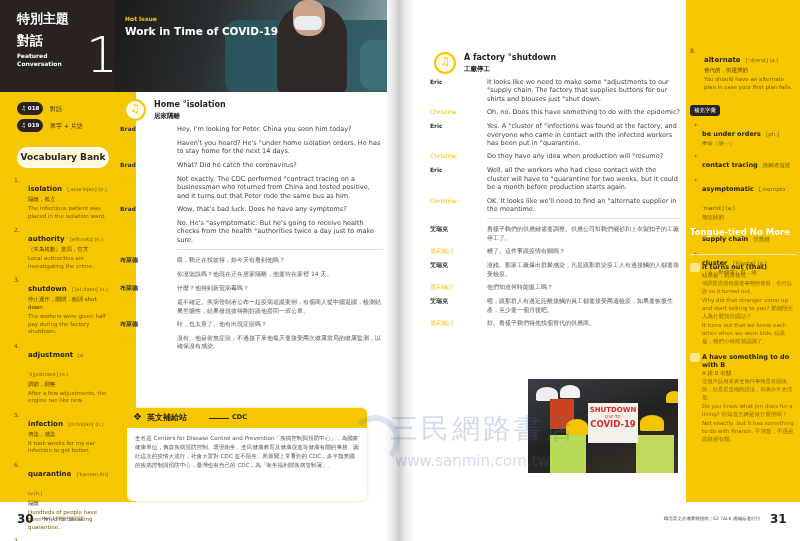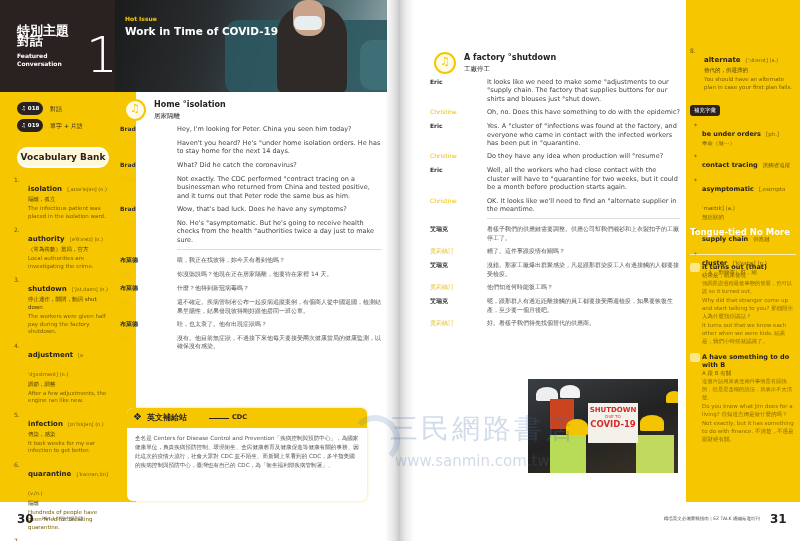--- a/index.html
+++ b/index.html
@@ -9,21 +9,21 @@
   .spread { position: absolute; left: 0; top: 0; width: 800px; height: 541px; background: #fff; }
 
   
   .left-page { position: absolute; left: 0; top: 0; width: 400px; height: 541px; background: #fff; }
   .gutter-l { position: absolute; left: 385px; top: 0; width: 15px; height: 541px;
     background: linear-gradient(to right, rgba(0,0,0,0) 0%, rgba(0,0,0,0.10) 60%, rgba(0,0,0,0.22) 100%); }
   .gutter-r { position: absolute; left: 400px; top: 0; width: 14px; height: 541px;
     background: linear-gradient(to left, rgba(0,0,0,0) 0%, rgba(0,0,0,0.08) 60%, rgba(0,0,0,0.18) 100%); }
 
   .side-dark { position: absolute; left: 0; top: 0; width: 115px; height: 92px; background: #2a2220; color: #fff; }
-  .side-dark .t1 { position: absolute; left: 17px; top: 22px; font-size: 13px; font-weight: bold; }
+  .side-dark .t1 { position: absolute; left: 17px; top: 10px; font-size: 13px; font-weight: bold; }
   .side-dark .t2 { position: absolute; left: 17px; top: 32px; font-size: 13px; font-weight: bold; }
   .side-dark .t3 { position: absolute; left: 17px; top: 52px; font-size: 6px; font-weight: bold; line-height: 7.5px; width: 50px; }
   .side-dark .num { position: absolute; left: 86px; top: 30px; font-size: 50px; font-weight: 200; color: #fff; font-family: "DejaVu Sans", sans-serif; line-height: 50px; }
 
   .side-yellow { position: absolute; left: 0; top: 92px; width: 136px; height: 410px; background: #f6c700; }
   .audio-pill { position: absolute; left: 17px; height: 13px; width: 26px; border-radius: 7px; background: #2a2220; color: #fff;
     font-size: 5.5px; font-weight: bold; line-height: 13px; padding-left: 4px; }
   .audio-label { position: absolute; left: 50px; font-size: 6px; color: #2a2220; line-height: 13px; }
   .vocab-bank { position: absolute; left: 17px; top: 55px; width: 92px; height: 21px; border: 2px solid #fff; border-radius: 11px; background: #fff8d6;
     font-size: 9px; font-weight: bold; text-align: center; line-height: 17px; color: #2a2220; }
@@ -44,21 +44,21 @@
   .hero .pillow { position: absolute; left: 245px; top: 40px; width: 40px; height: 50px; border-radius: 12px; background: #3e6e76; }
   .hero .kicker { position: absolute; left: 10px; top: 15px; font-size: 6px; color: #f6c700; font-weight: bold; }
   .hero .title-en { position: absolute; left: 10px; top: 25px; font-size: 10.5px; color: #fff; font-weight: bold; }
   .hero .title-zh { position: absolute; left: 10px; top: 39px; font-size: 10px; color: #fff; font-weight: bold; }
 
   .dialog-a { position: absolute; left: 120px; top: 97px; width: 262px; }
   .dlg-head { position: relative; height: 28px; }
   .dlg-icon { position: absolute; left: 4px; top: 2px; width: 22px; height: 22px; border-radius: 50%; border: 2px solid #f6c700; background: #fffbe6; }
   .dlg-icon:after { content: "\266B"; position: absolute; left: 4px; top: 1px; font-size: 11px; color: #f6c700; }
   .dlg-title { position: absolute; left: 34px; top: 3px; font-size: 8px; font-weight: bold; color: #222; }
-  .dlg-sub { position: absolute; left: 34px; top: 15px; font-size: 6.5px; font-weight: normal; color: #222; }
+  .dlg-sub { position: absolute; left: 34px; top: 15px; font-size: 6.5px; font-weight: bold; color: #222; }
   .line { position: relative; padding-left: 57px; margin-bottom: 5px; min-height: 9px; }
   .line .spk { position: absolute; left: 0; top: 0; font-size: 6px; font-weight: bold; color: #333; }
   .line .spk.y { color: #f0c000; font-weight: normal; }
   .line .txt { font-size: 6.5px; line-height: 8.4px; color: #444; }
   .line .txt.zh { font-size: 6px; color: #555; }
   .divider { margin: 4px 0 6px 57px; border-top: 1.5px solid #ddd; }
 
   .cdc-box { position: absolute; left: 127px; top: 408px; width: 240px; height: 93px; border-radius: 6px; background: #fff; box-shadow: 0 0 3px rgba(246,199,0,0.6); overflow: hidden; }
   .cdc-head { height: 20px; background: #f6c700; position: relative; }
   .cdc-head .ico { position: absolute; left: 6px; top: 3px; font-size: 10px; color: #2a2220; }

